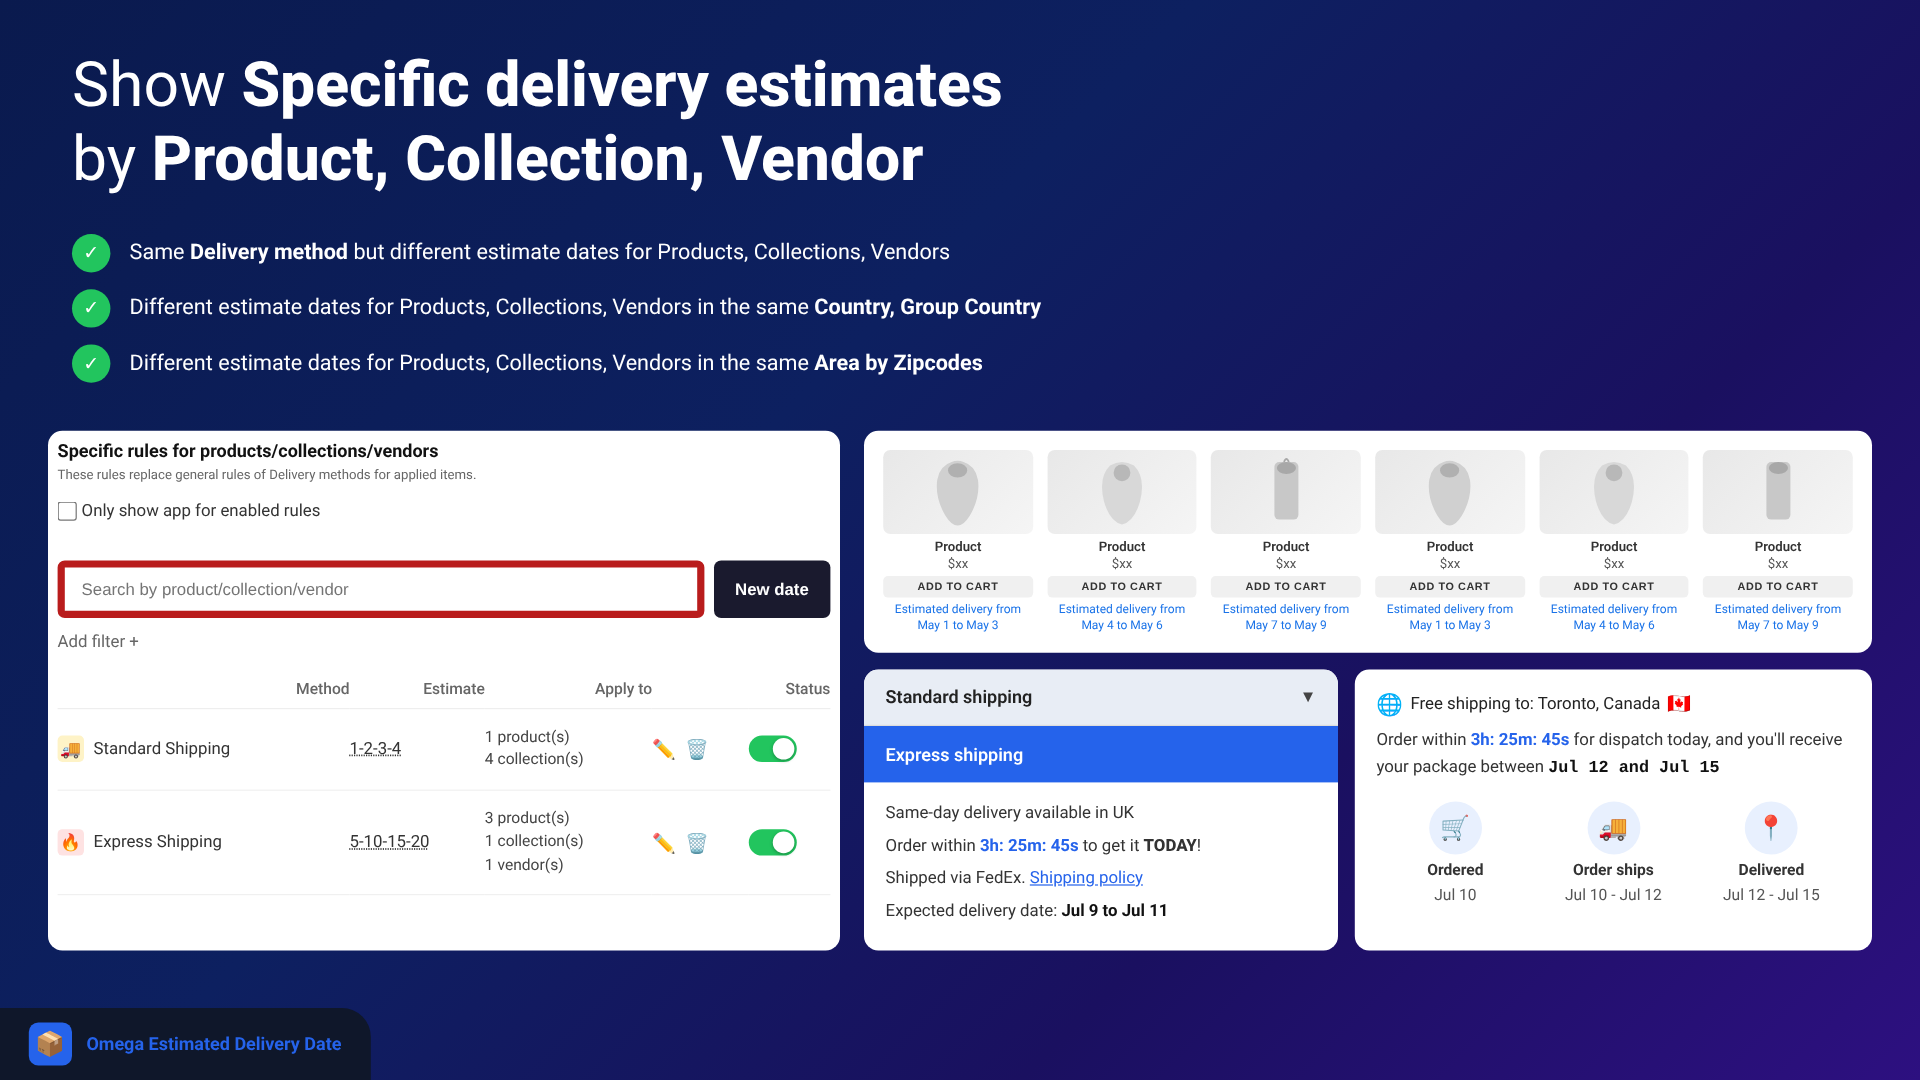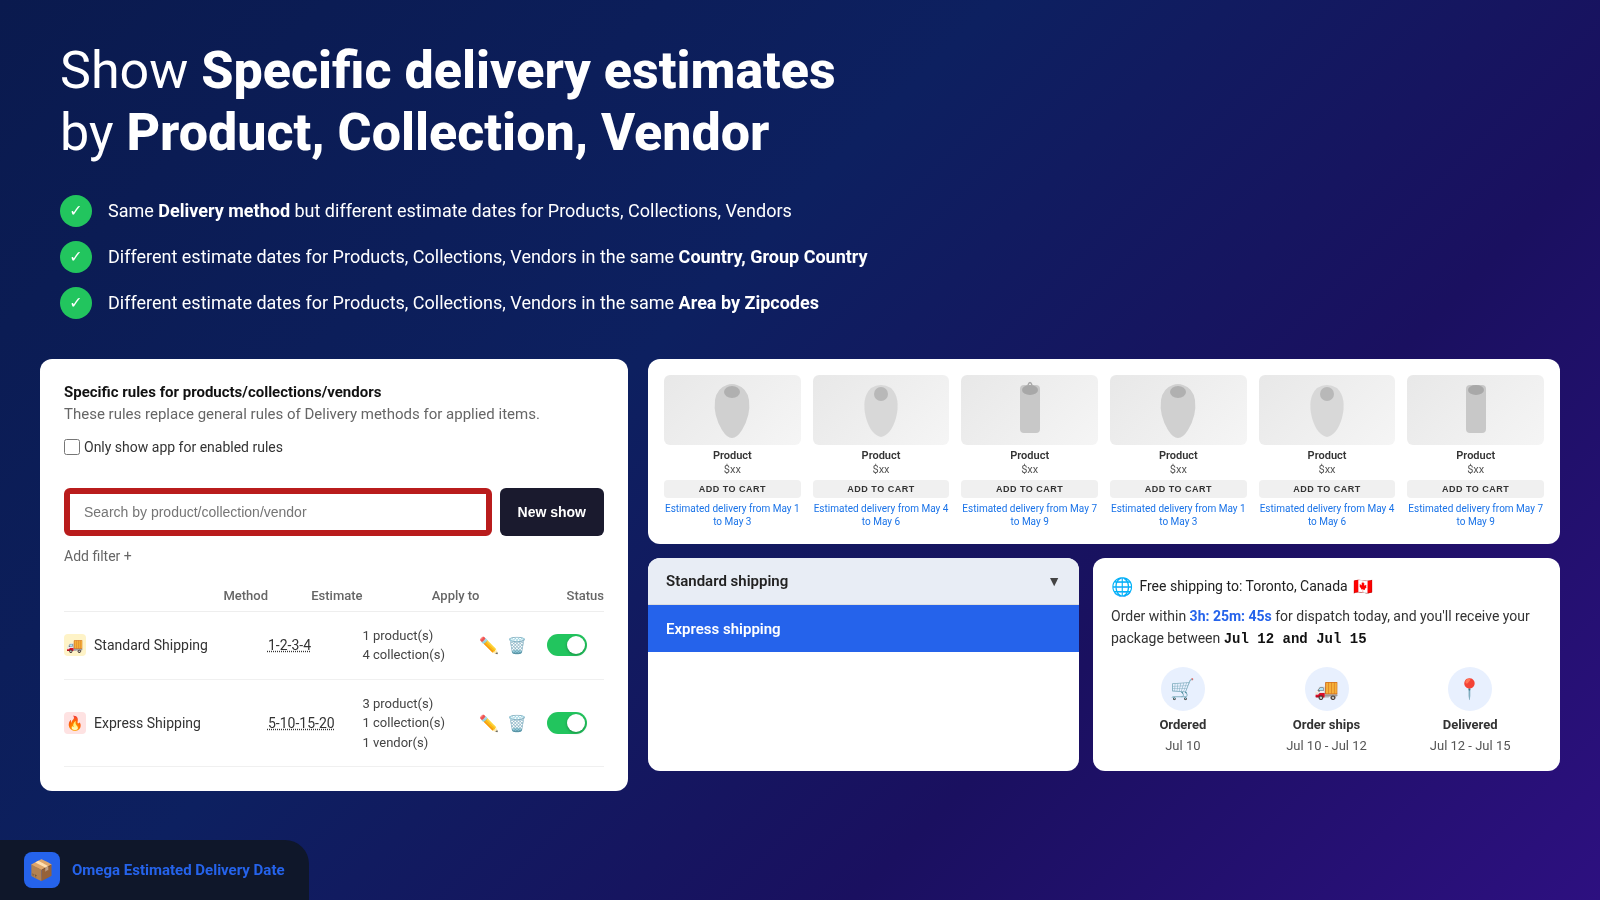--- a/index.html
+++ b/index.html
@@ -55,34 +55,34 @@
     
     .main-content {
       display: flex;
       gap: 20px;
       padding: 0 40px;
       margin-top: 20px;
     }
 
     
     .left-panel {
-      width: 588px;
+      width: 660px;
       background: white;
       border-radius: 12px;
-      padding: 24px;
+      padding: 8px;
       flex-shrink: 0;
     }
     .panel-title {
       font-weight: 700;
       font-size: 15px;
       color: #111;
       margin-bottom: 4px;
     }
     .panel-subtitle {
-      font-size: 15px;
+      font-size: 11px;
       color: #666;
       margin-bottom: 16px;
     }
     .checkbox-row {
       display: flex;
       align-items: flex-start;
       gap: 4px;
       margin-bottom: 33px;
     }
     .checkbox-row input[type=checkbox] {
@@ -459,21 +459,21 @@
     <div class="panel-title">Specific rules for products/collections/vendors</div>
     <div class="panel-subtitle">These rules replace general rules of Delivery methods for applied items.</div>
 
     <div class="checkbox-row">
       <input type="checkbox" style="">
       <span class="checkbox-label">Only show app for enabled rules</span>
     </div>
 
     <div class="search-row">
       <input class="search-input" type="text" placeholder="Search by product/collection/vendor" style="">
-      <button class="new-rule-btn">New show</button>
+      <button class="new-rule-btn">New date</button>
     </div>
 
     <div class="add-filter">Add filter +</div>
 
     <table class="rules-table">
       <thead>
         <tr>
           <th>Method</th>
           <th>Estimate</th>
           <th>Apply to</th>
@@ -619,20 +619,32 @@
 
     <div class="shipping-area">
 
       <div class="shipping-left">
         <div class="shipping-dropdown">
           <span class="shipping-dropdown-label">Standard shipping</span>
           <span class="dropdown-arrow">▼</span>
         </div>
         <div class="shipping-option-selected">
           <span class="shipping-option-label">Express shipping</span>
+        </div>
+        <div class="shipping-info">
+          <div class="shipping-info-row">Same-day delivery available in UK</div>
+          <div class="shipping-info-row">
+            Order within <span class="highlight-time">3h: 25m: 45s</span> to get it <span class="highlight-bold">TODAY</span>!
+          </div>
+          <div class="shipping-info-row">
+            Shipped via FedEx. <a class="shipping-link">Shipping policy</a>
+          </div>
+          <div class="shipping-info-row">
+            Expected delivery date: <span class="date-highlight">Jul 9 to Jul 11</span>
+          </div>
         </div>
       </div>
 
       <div class="info-box">
         <div class="info-box-header">
           <span class="globe-icon">🌐</span>
           <span>Free shipping to: Toronto, Canada</span>
           <span class="flag-icon">🇨🇦</span>
         </div>
         <div class="info-order-text">

